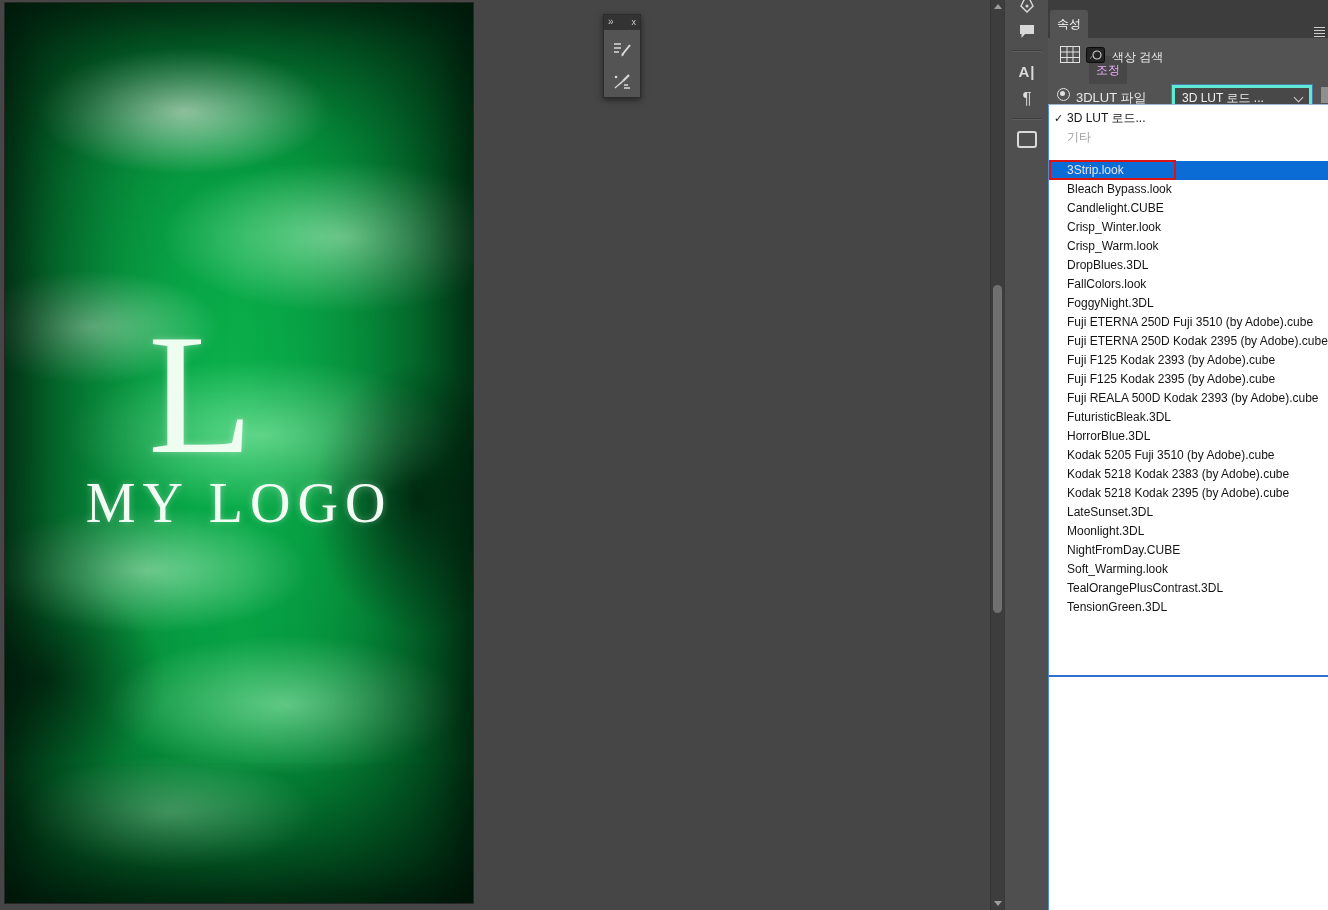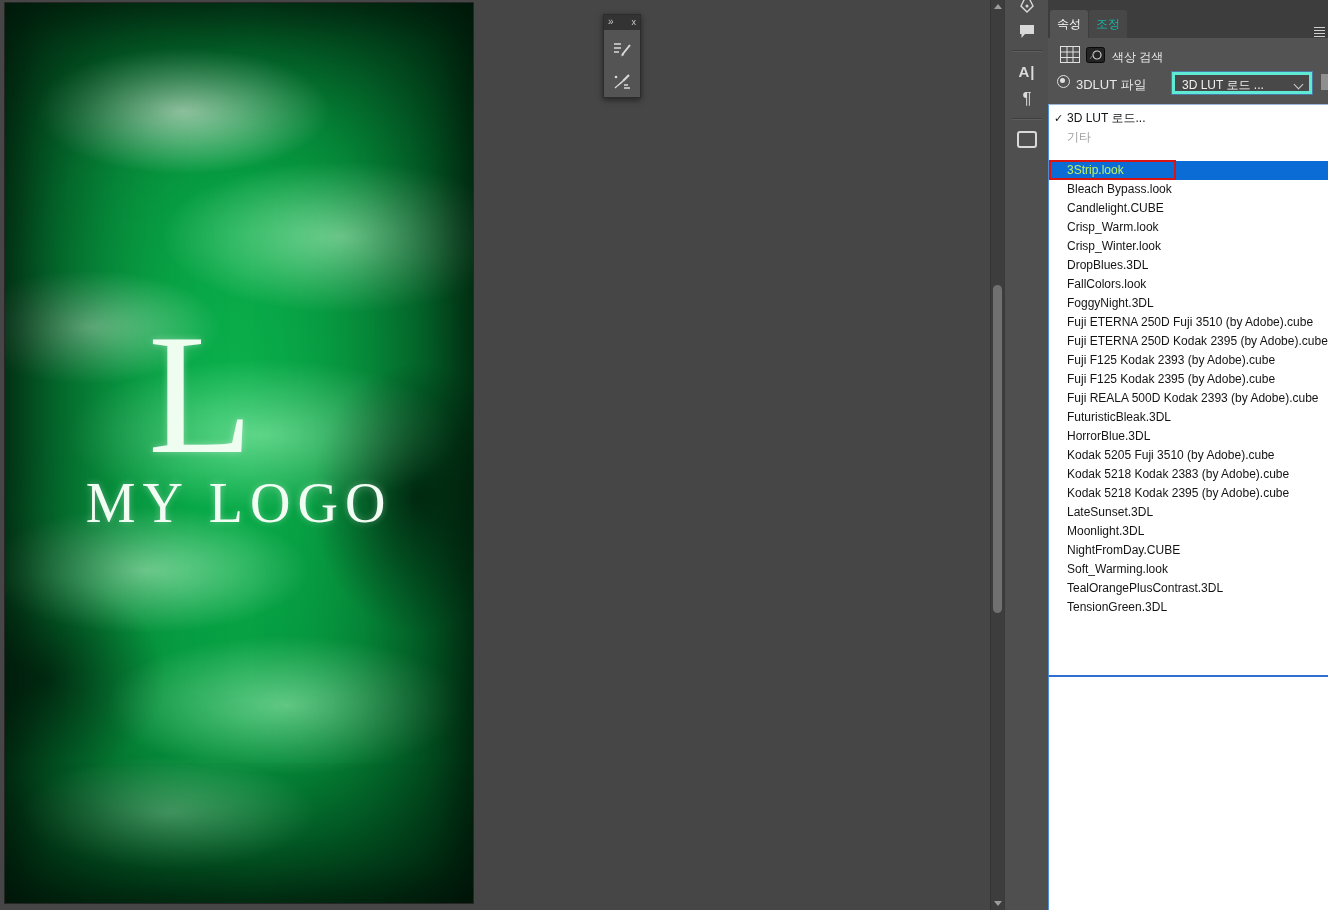--- a/index.html
+++ b/index.html
@@ -67,28 +67,28 @@
   .dock-btn.artb{top:126px;}
   .dock-div{position:absolute;left:7px;width:30px;height:1px;background:#3e3e3e;border-bottom:1px solid #5e5e5e;}
   .dock-div.d1{top:50px;}
   .dock-div.d2{top:118px;}
   .artboard{width:16px;height:13px;border:2px solid #d9d9d9;border-radius:3px;display:block;}
   
   .props{position:absolute;left:1048px;top:0;width:310px;height:910px;background:var(--panel);}
   .tabbar{position:absolute;left:0;top:0;width:280px;height:38px;background:var(--tabbar);}
   .tab{position:absolute;top:10px;height:28px;width:38px;line-height:28px;text-align:center;font-size:12px;border-radius:3px 3px 0 0;}
   .tab.active{left:2px;background:var(--panel);color:#fff;}
-  .tab.inactive{left:41px;background:#474747;color:#14b8a6;}
+  .tab.inactive{left:41px;background:#474747;color:#f0abfc;margin-top:46px;}
   .panel-menu{position:absolute;right:3px;top:27px;width:11px;height:11px;
     background:repeating-linear-gradient(#cfcfcf 0 1px, transparent 1px 3px);}
   .hdr{position:absolute;left:0;top:38px;width:280px;height:34px;}
   .ic-grid{position:absolute;left:12px;top:8px;}
   .ic-thumb{position:absolute;left:38px;top:9px;}
   .hdr-title{position:absolute;left:64px;top:11px;font-size:12px;color:#e8e8e8;}
-  .field{position:absolute;left:0;top:64px;width:280px;height:32px;text-decoration:underline;}
+  .field{position:absolute;left:0;top:77px;width:280px;height:32px;text-decoration:underline;}
   .radio{position:absolute;left:9px;top:11px;width:11px;height:11px;border:1px solid #e0e0e0;border-radius:50%;}
   .radio .dot{position:absolute;left:2px;top:2px;width:5px;height:5px;background:#e0e0e0;border-radius:50%;}
   .field-label{position:absolute;left:28px;top:12px;font-size:13px;color:#e8e8e8;}
   .combo{
     position:absolute;left:124px;top:8px;width:140px;height:22px;box-sizing:border-box;
     background:#484848;border:3px solid #5eead4;box-shadow:0 0 0 1px rgba(70,150,230,.55);
     color:#f0f0f0;font-size:12px;line-height:20px;
   }
   .combo-val{position:absolute;left:7px;top:0;}
   .chev{position:absolute;right:7px;top:6px;width:6px;height:6px;border-right:1.5px solid #cfcfcf;border-bottom:1.5px solid #cfcfcf;transform:rotate(45deg);}
@@ -99,21 +99,21 @@
     background:#fff;border-left:1px solid #4d8fd6;border-bottom:2px solid #2f6fd0;border-top:1px solid #9bb8d8;
     color:#141414;font-size:12px;overflow:hidden;
   }
   .below-list{position:absolute;left:0;top:677px;width:280px;height:233px;background:#fff;border-left:1px solid #4d8fd6;box-sizing:border-box;z-index:9;}
   .top-item{position:absolute;left:0;width:100%;height:19px;line-height:19px;padding-left:18px;box-sizing:border-box;}
   .top-item .check{position:absolute;left:5px;top:0;font-size:11px;}
   .top-item.t1{top:4px;}
   .top-item.t2{top:23px;color:#9b9b9b;}
   .files{position:absolute;left:0;top:56px;width:100%;}
   .file-item{position:relative;height:19px;line-height:19px;padding-left:18px;box-sizing:border-box;white-space:nowrap;}
-  .file-item.selected{background:var(--selection);color:#bef264;}
+  .file-item.selected{background:var(--selection);color:#e5e5e5;}
   .file-item .annotation{display:none;}
   .file-item.selected .annotation{
     display:block;position:absolute;left:0;top:-1px;width:127px;height:20px;box-sizing:border-box;
     border:2px solid var(--annotation);
   }
 </style>
 </head>
 <body>
 
 <div class="screen">
@@ -237,28 +237,28 @@
   </div>
           <div class="file-item">
     <span>Bleach Bypass.look</span>
     
   </div>
           <div class="file-item">
     <span>Candlelight.CUBE</span>
     
   </div>
           <div class="file-item">
+    <span>Crisp_Winter.look</span>
+    
+  </div>
+          <div class="file-item">
     <span>Crisp_Warm.look</span>
     
   </div>
           <div class="file-item">
-    <span>Crisp_Winter.look</span>
-    
-  </div>
-          <div class="file-item">
     <span>DropBlues.3DL</span>
     
   </div>
           <div class="file-item">
     <span>FallColors.look</span>
     
   </div>
           <div class="file-item">
     <span>FoggyNight.3DL</span>
     

